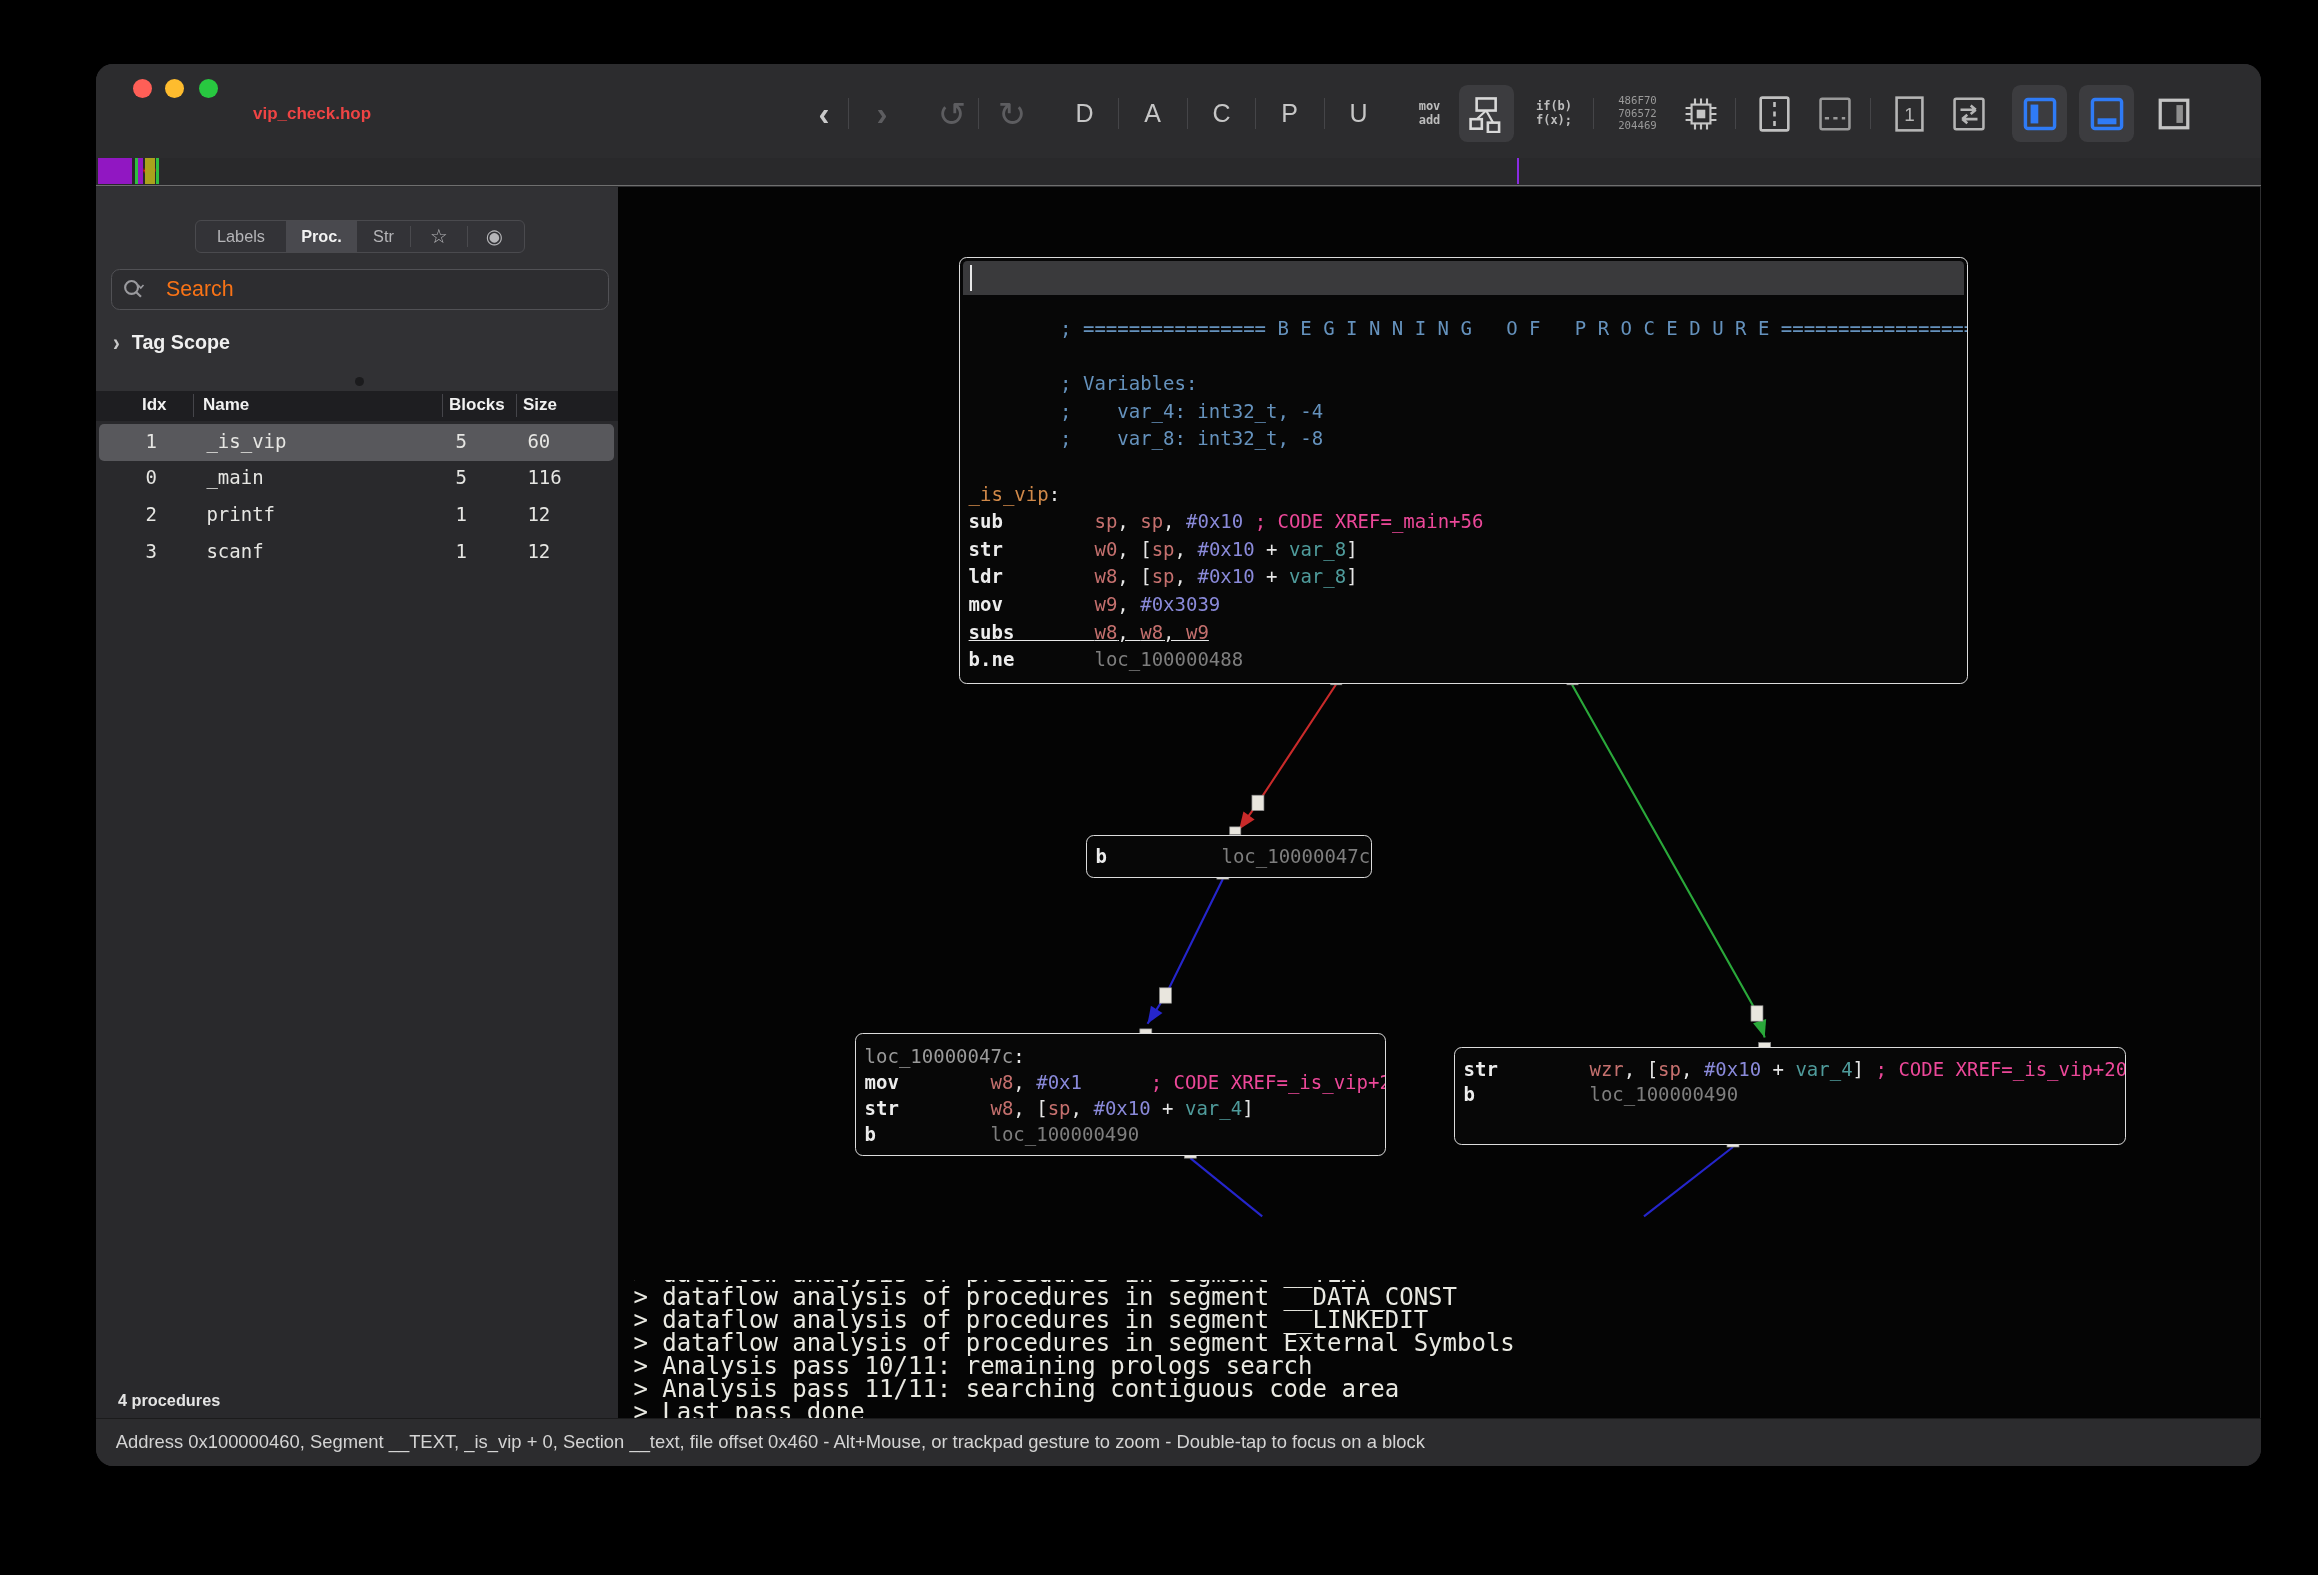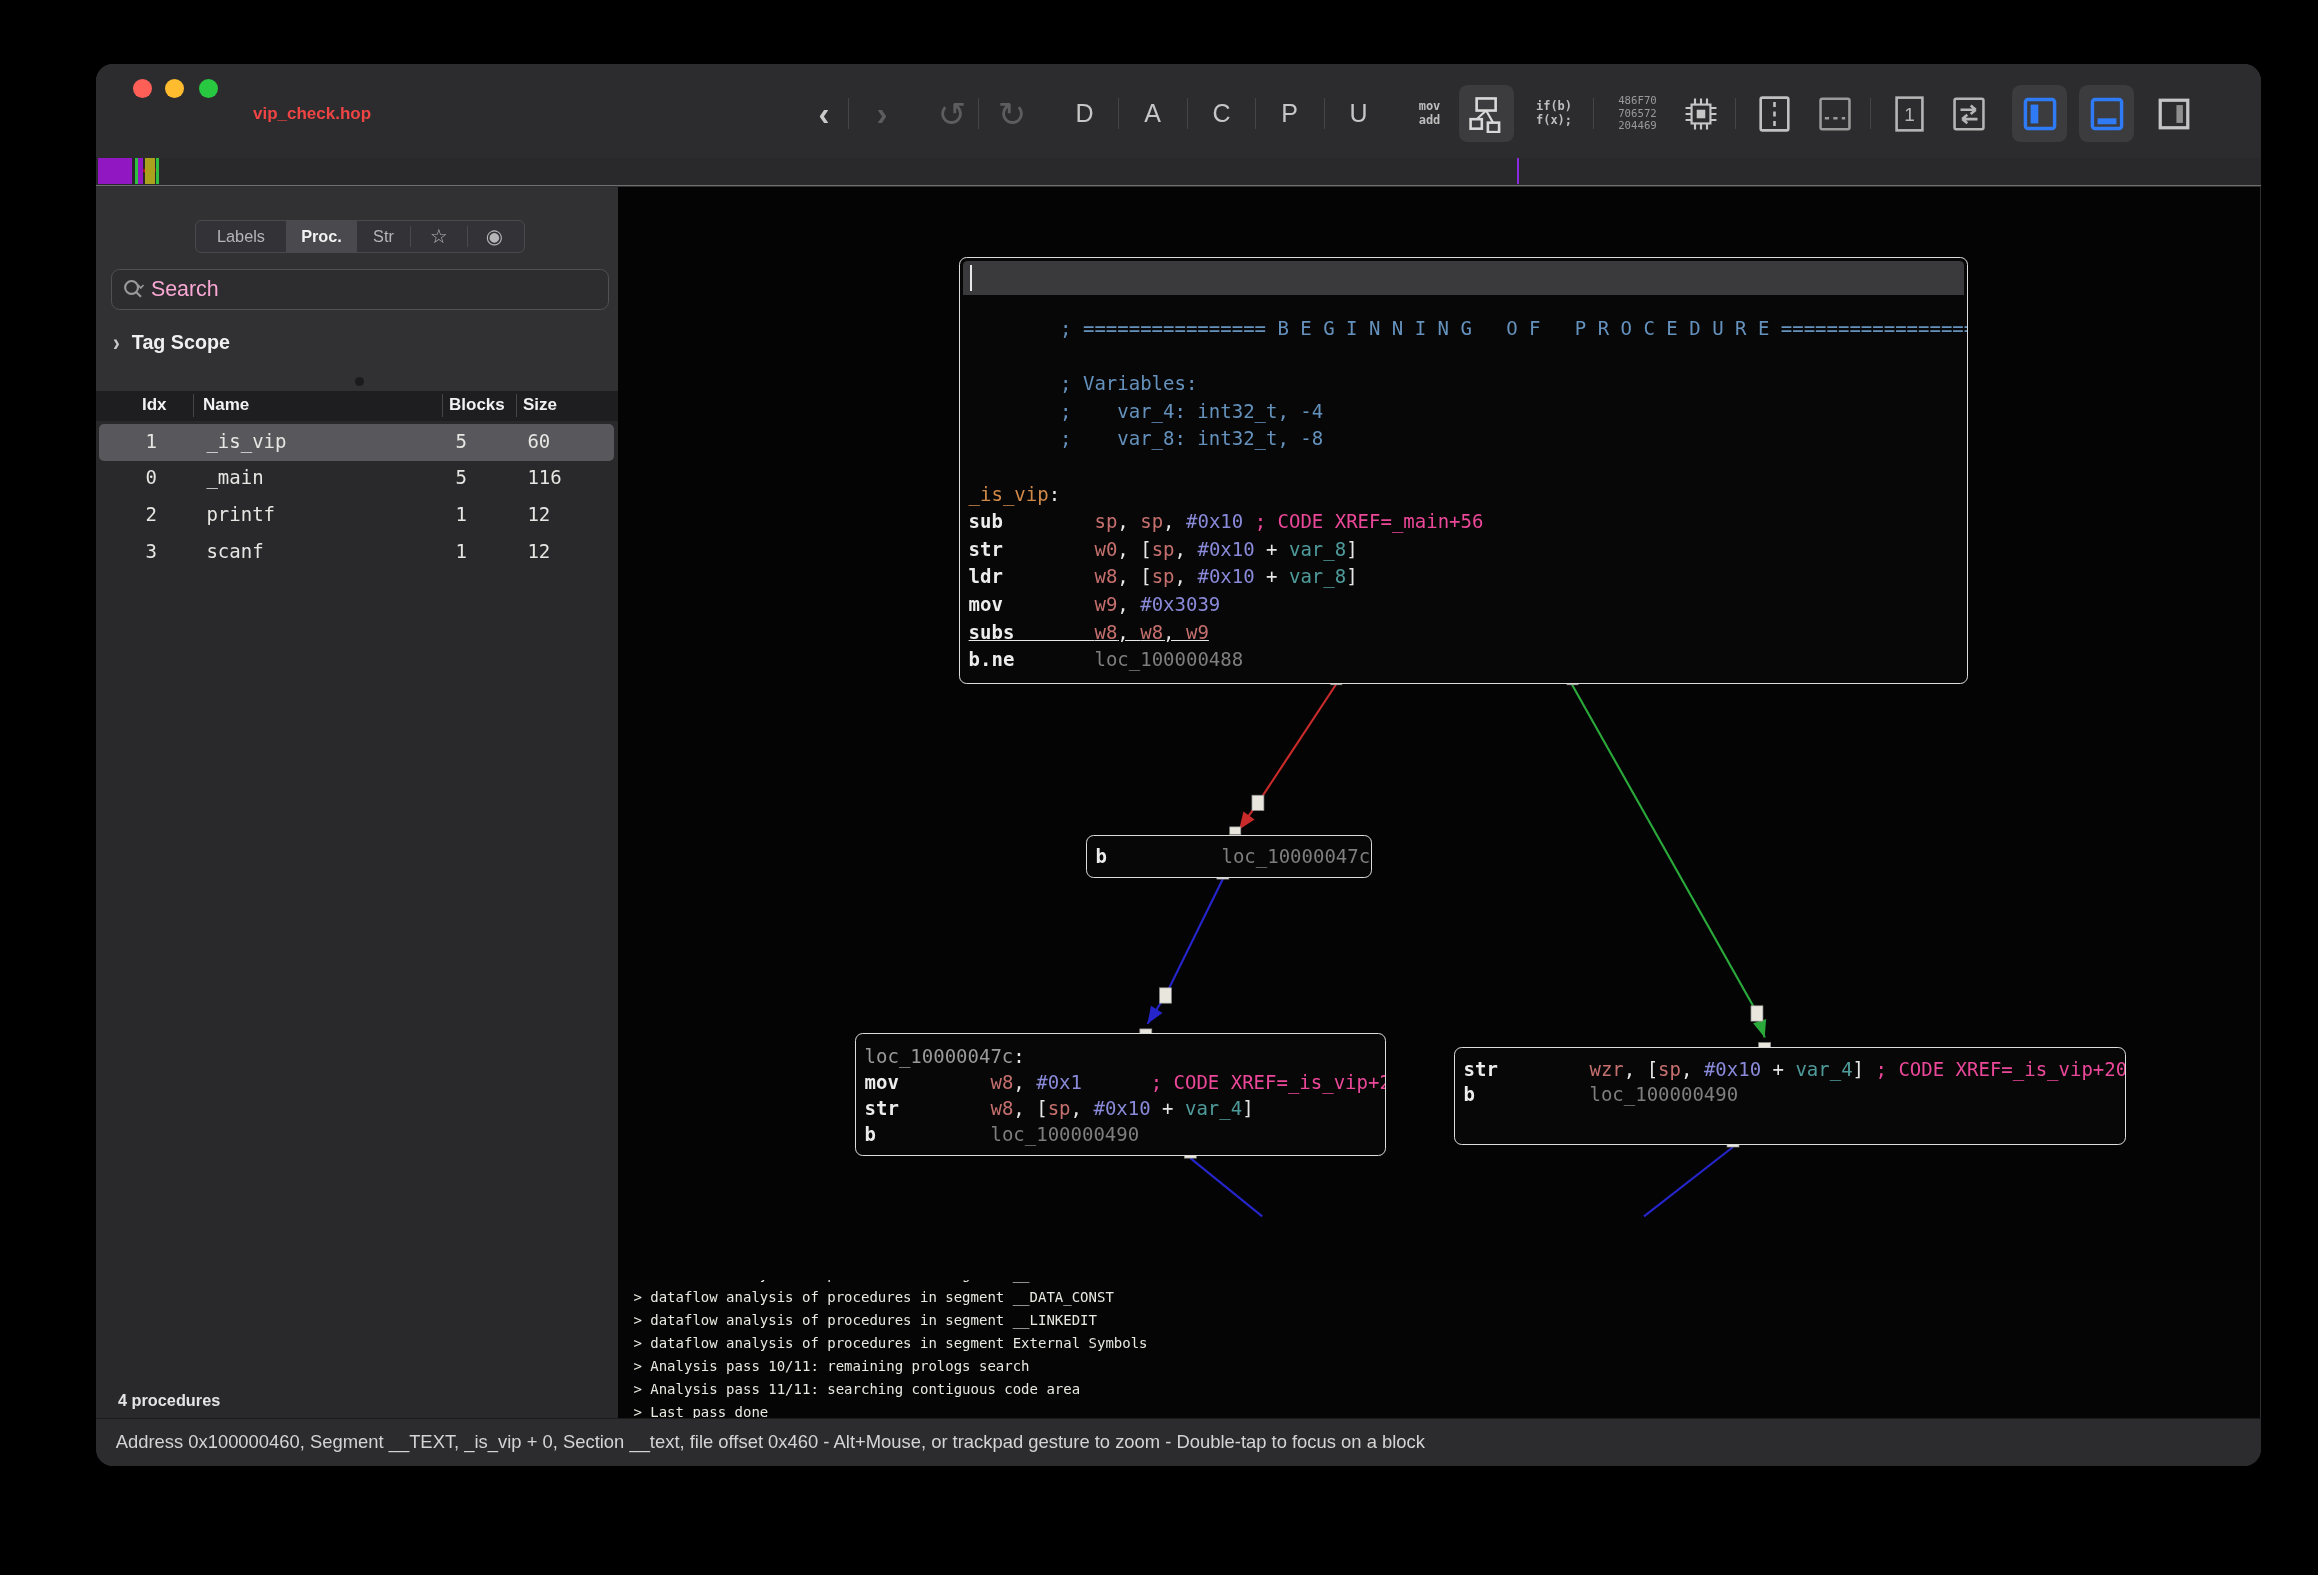--- a/index.html
+++ b/index.html
@@ -24,21 +24,21 @@
   .navstrip{left:0;top:94px;width:100%;height:27px;background:#29292b;border-bottom:1.7px solid #6f6f6f;}
   
   .sidebar{left:0;top:123px;width:522px;height:1230px;background:#313134;}
   .tabs{left:99px;top:33px;width:328px;height:31px;border:0.9px solid #4a4a4e;border-radius:6px;
         display:flex;align-items:stretch;overflow:hidden;background:#333337;}
   .tab{display:flex;align-items:center;justify-content:center;font-size:16.3px;color:#b5b5b8;}
   .tab.sel{background:#49494e;color:#f2f2f2;font-weight:bold;}
   .tabdiv{width:0.9px;background:#4a4a4e;margin:5.1px 0;}
   .search{left:14.6px;top:82px;width:496px;height:39px;border:1.7px solid #515155;border-radius:8.6px;
           background:#2d2d30;display:flex;align-items:center;}
-  .search .ph{color:#f9a8d4;font-size:21.4px;margin-left:3px;}
+  .search .ph{color:#f97316;font-size:21.4px;margin-left:18px;}
   .tagscope{left:17px;top:140px;height:31px;display:flex;align-items:center;}
   .tagchev{color:#c9c9c9;font-size:20.5px;font-weight:bold;margin-right:12px;transform:scaleY(1.15);}
   .tagtxt{color:#f0f0f0;font-size:19.7px;font-weight:bold;}
   .handle-dot{left:259px;top:190px;width:9.4px;height:9.4px;border-radius:50%;background:#1b1b1d;}
   .tablehead{left:0;top:204px;width:522px;height:30px;background:#1e1e21;color:#f1f1f1;font-size:17px;font-weight:bold;}
   .tablehead span{position:absolute;top:4.3px;}
   .hdiv{position:absolute;top:3.4px;width:0.9px;height:23px;background:#45454a;}
   .tablebody{left:0;top:234px;width:522px;height:997px;background:#29292c;}
   .trow{position:absolute;left:3.4px;width:515px;height:37px;font-family:"DejaVu Sans Mono",monospace;
         font-size:19px;color:#e6e6e3;}
@@ -58,21 +58,21 @@
   .c-imm{color:#8a8ada;}
   .c-cmt{color:#ec4899;}
   .c-var{color:#4f9b9b;}
   .c-loc{color:#7e7e7e;}
   .c-loc2{color:#9a9a9a;}
   .c-lbl{color:#d08949;}
   .c-blue{color:#6592bd;}
   
   .console{left:522px;top:1216px;width:1642px;height:163px;background:#050505;overflow:hidden;}
   .console .lines{position:absolute;left:15.4px;top:0;margin-top:-17px;
-      font-family:"DejaVu Sans Mono",monospace;font-size:14px;line-height:23px;color:#e9e9e2;white-space:pre;}
+      font-family:"DejaVu Sans Mono",monospace;font-size:24px;line-height:23px;color:#e9e9e2;white-space:pre;}
   .promptrow{left:522px;top:1379px;width:1642px;height:39px;background:#1f1f21;}
   .prompt{position:absolute;left:15.4px;top:6px;font-family:"DejaVu Sans Mono",monospace;
           font-size:21.4px;font-weight:bold;color:#efefef;letter-spacing:-1.7px;}
   .pyinput{position:absolute;left:69px;top:2.6px;width:1457px;height:33px;background:#2a2a2d;
            border:1.7px solid #4b4b4f;border-radius:2.6px;color:#ddd;font-size:20.5px;
            font-family:"Liberation Sans",sans-serif;padding:0 10.3px;outline:none;box-sizing:border-box;}
   .pyinput::placeholder{color:#77777c;}
   .clearbtn{position:absolute;left:1545px;top:6.8px;width:26px;height:26px;border-radius:50%;
             background:#3e3e42;color:#8b8b90;display:flex;align-items:center;justify-content:center;
             font-size:17px;font-weight:bold;}

